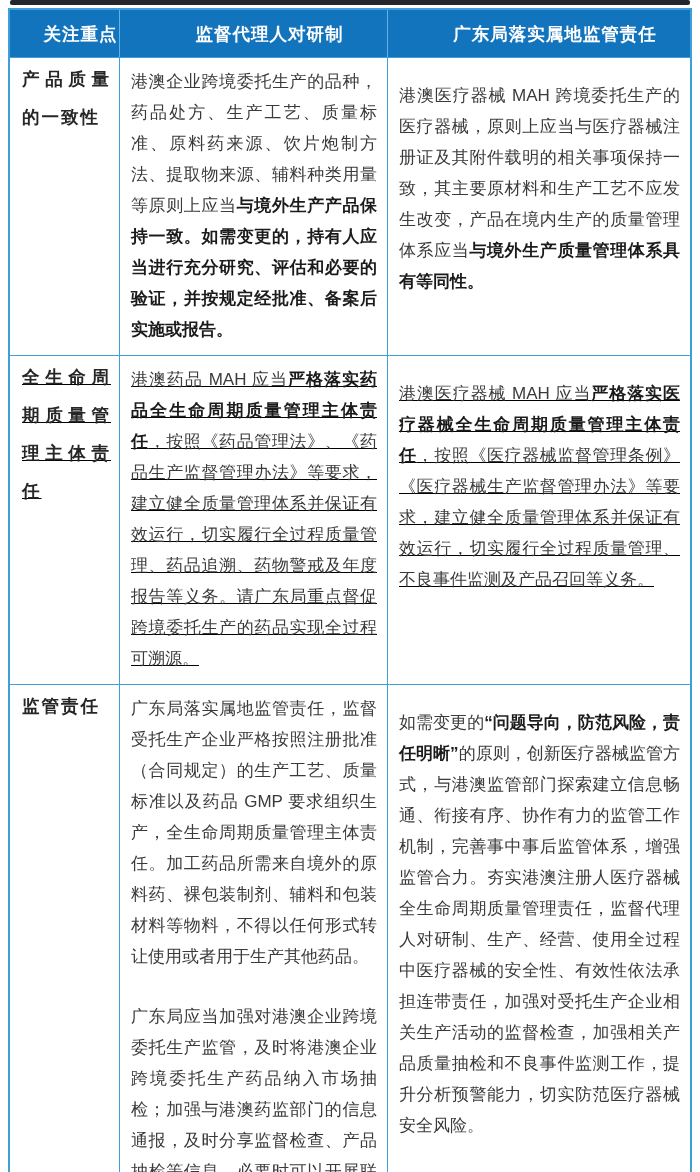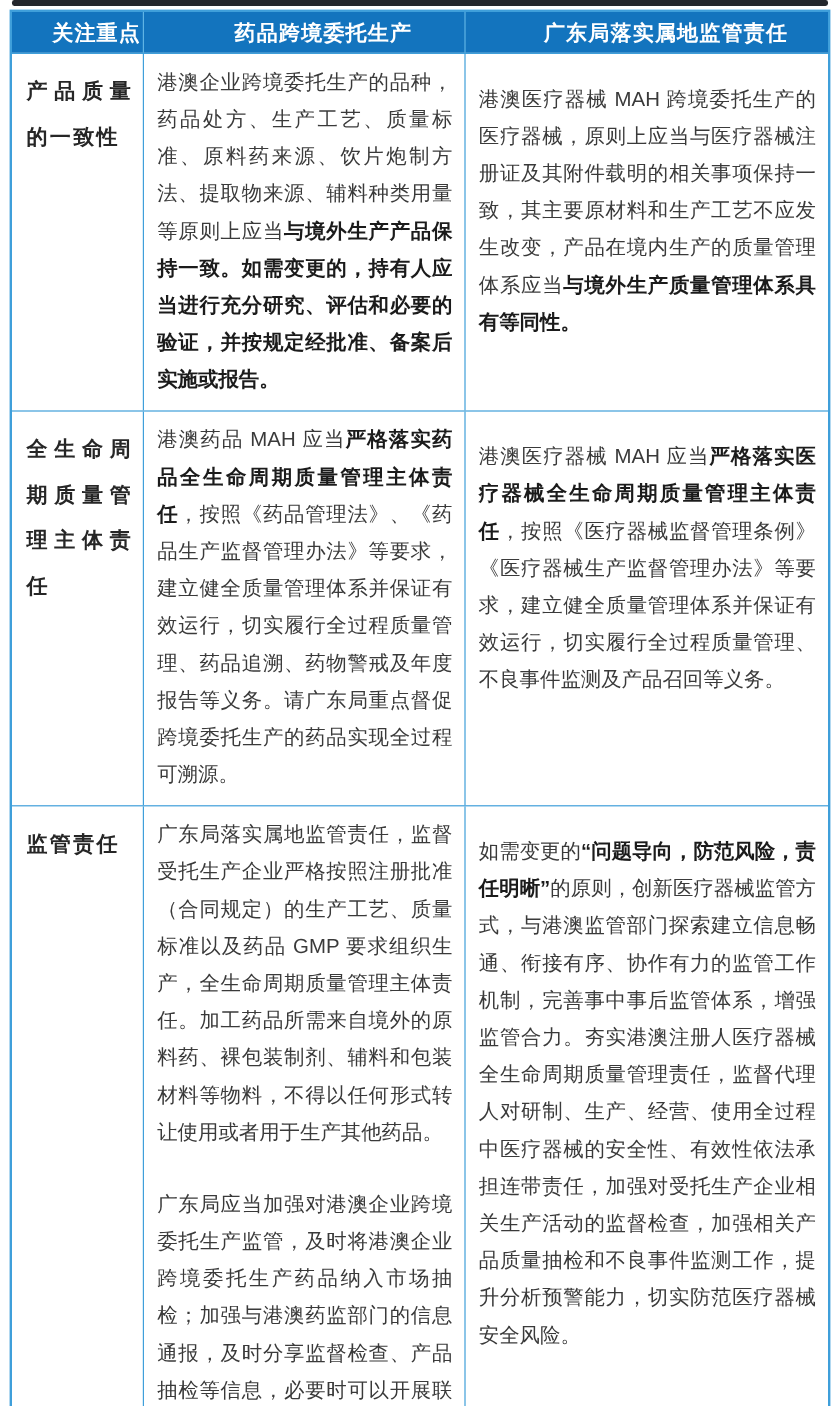--- a/index.html
+++ b/index.html
@@ -29,21 +29,21 @@
   .row{
     display:grid;
     grid-template-columns:110px 268px 1fr;
   }
   .hrow{background:var(--header-bg);}
   .hcell{
     color:var(--header-text);
     font-weight:bold;
     font-size:17.5px;
     letter-spacing:1px;
-    height:34px;
+    height:47px;
     display:flex;align-items:center;justify-content:center;
     border-right:1.5px solid #5FB4E4;
     padding-left:32px;
   }
   .hcell:last-child{border-right:none;}
   .brow{border-top:1.5px solid var(--border);}
   .cell{
     border-right:1.5px solid var(--border);
     padding:8px 10px 10px 11px;
     font-size:17px;
@@ -51,41 +51,41 @@
     color:var(--body-text);
     text-align:justify;
   }
   .cell:last-child{border-right:none;margin-top:14px;}
   .label-cell{
     font-weight:bold;
     color:var(--label-text);
     letter-spacing:2px;
     font-size:17.5px;
     line-height:38px;
-    padding:12px 8px 10px 12px;
+    padding:2px 8px 10px 12px;
   }
   .cell p{margin:0;}
   .cell p + p{margin-top:29px;}
   .cell b{color:var(--bold-text);font-weight:bold;}
   .r1{min-height:263px;}
-  .r2{min-height:314px;}
+  .r2{min-height:314px;text-decoration:underline;}
   .r3{min-height:508px;}
 </style>
 </head>
 <body>
 
 <div class="page">
 
   <div class="top-strip"></div>
 
   <div class="tbl">
 
     <div class="row hrow">
       <div class="hcell">关注重点</div>
-      <div class="hcell">药品跨境委托生产</div>
+      <div class="hcell">监督代理人对研制</div>
       <div class="hcell">广东局落实属地监管责任</div>
     </div>
 
     <div class="row brow r1">
       <div class="cell label-cell">产品质量的一致性</div>
       <div class="cell">
           <p><span>港澳企业跨境委托生产的品种，药品处方、生产工艺、质量标准、原料药来源、饮片炮制方法、提取物来源、辅料种类用量等原则上应当</span><b>与境外生产产品保持一致。如需变更的，持有人应当进行充分研究、评估和必要的验证，并按规定经批准、备案后实施或报告。</b></p>
         </div>
       <div class="cell">
           <p><span>港澳医疗器械 MAH 跨境委托生产的医疗器械，原则上应当与医疗器械注册证及其附件载明的相关事项保持一致，其主要原材料和生产工艺不应发生改变，产品在境内生产的质量管理体系应当</span><b>与境外生产质量管理体系具有等同性。</b></p>

